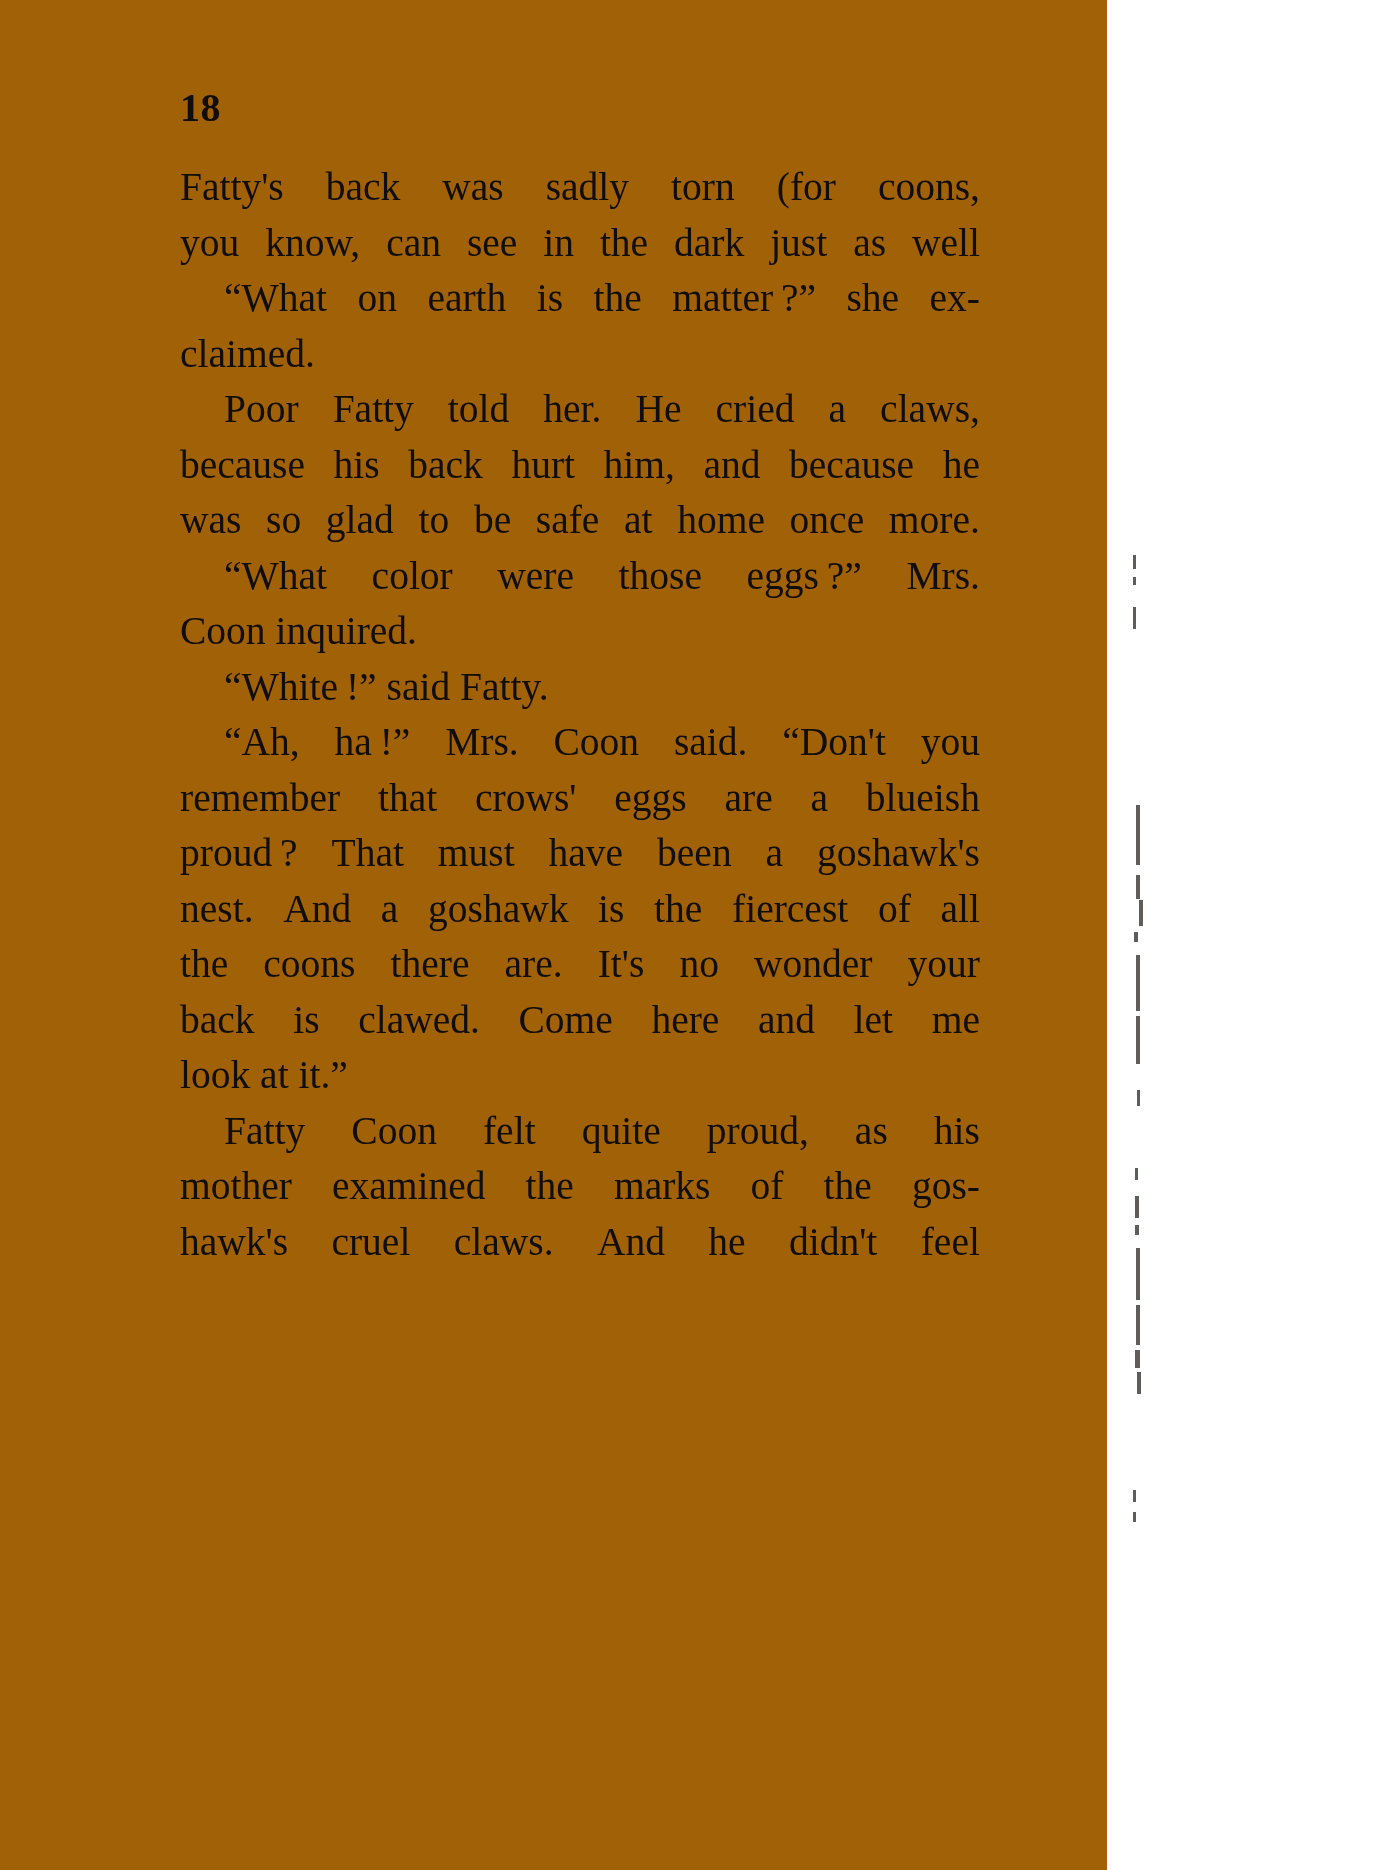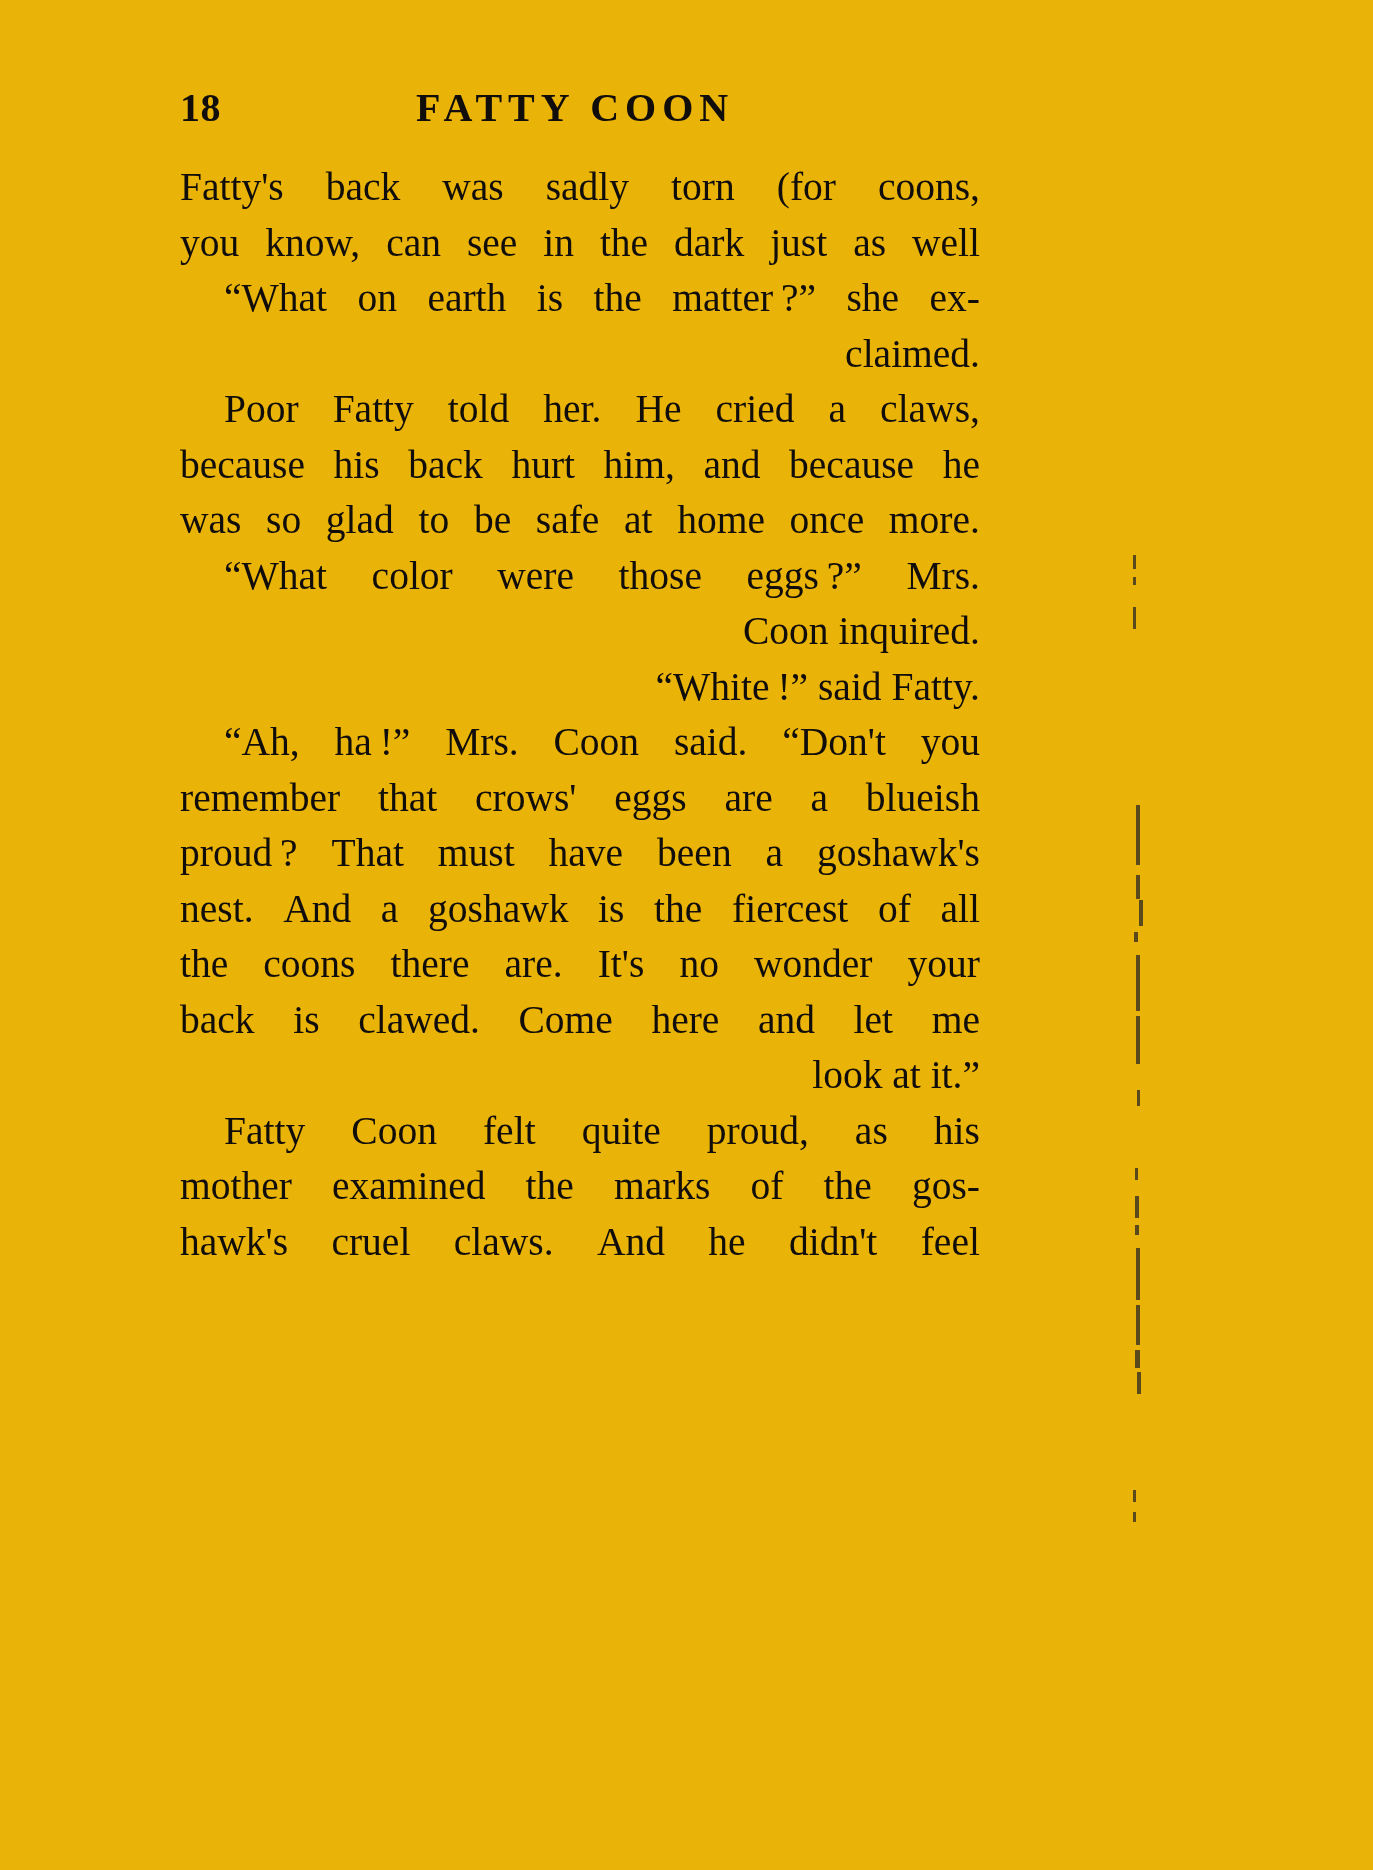--- a/index.html
+++ b/index.html
@@ -13,23 +13,23 @@
     position: relative;
     font-family: "Liberation Serif", serif;
     color: #100d0a;
     overflow: hidden;
   }
 
   .page {
     position: absolute;
     left: 0;
     top: 0;
-    width: 1373px;
+    width: 1107px;
     height: 1870px;
-    background: #eab308;
+    background: #a16207;
   }
 
   
   .header {
     position: absolute;
     left: 180px;
     top: 82px;
     width: 800px;
     height: 56px;
   }
@@ -58,21 +58,20 @@
     position: absolute;
     left: 180px;
     top: 160px;
     width: 800px;
   }
   .line {
     font-size: 39.5px;
     line-height: 55.5px;
     white-space: nowrap;
     letter-spacing: 0px;
-    text-align: right;
   }
   
   .just {
     display: flex;
     justify-content: space-between;
     width: 800px;
   }
   .just.indent {
     padding-left: 44px;
     width: 756px;
@@ -92,21 +91,20 @@
     opacity: 0.75;
   }
 </style>
 </head>
 <body>
 
 <div class="page">
 
   <div class="header">
     <div class="folio">18</div>
-    <div class="running-title">FATTY COON</div>
   </div>
 
   <div class="textblock" id="textblock">
       <div class="paragraph">
         <div class="line just">
           <span class="w">Fatty's</span>
           <span class="w">back</span>
           <span class="w">was</span>
           <span class="w">sadly</span>
           <span class="w">torn</span>

